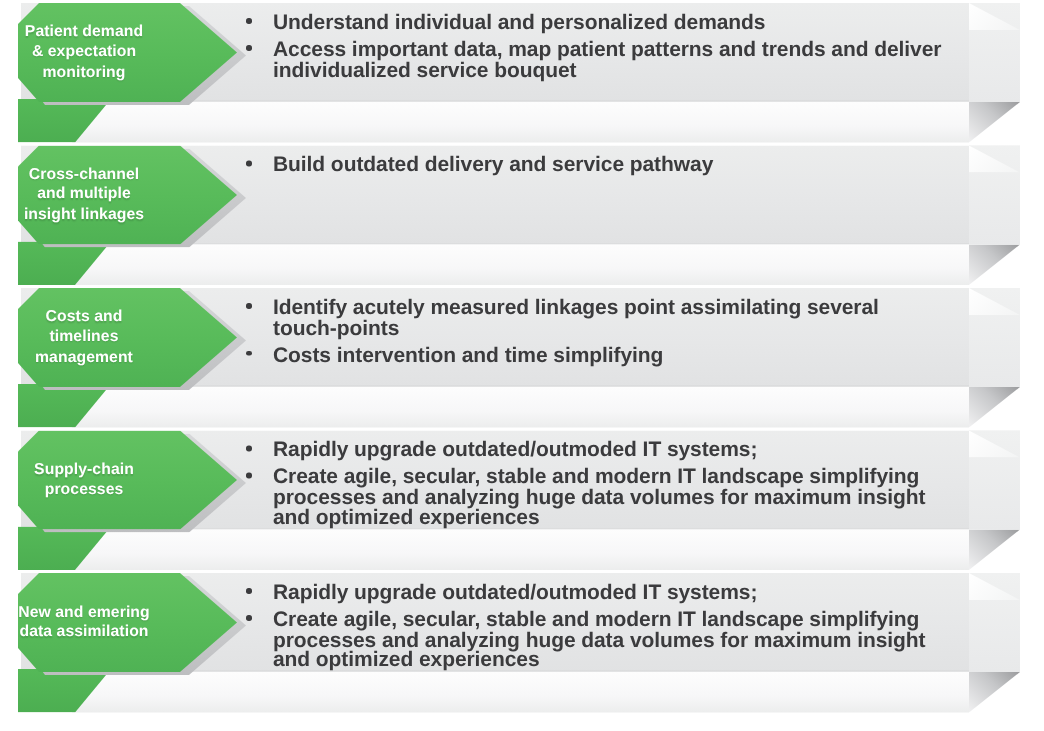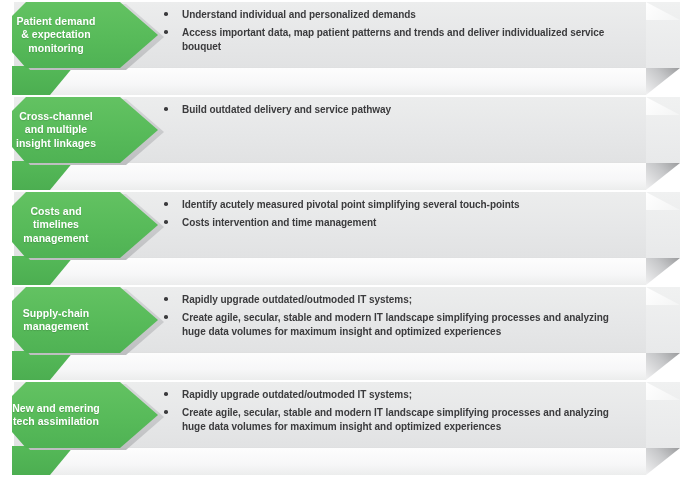--- a/index.html
+++ b/index.html
@@ -154,21 +154,21 @@
     width: 470px;
     height: 60px;
     padding-top: 3px;
     box-sizing: border-box;
   }
   .bullet {
     position: relative;
     display: block;
     padding-left: 22px;
     color: #3b3b3d;
-    font-size: 10px;
+    font-size: 14px;
     font-weight: bold;
     line-height: 13.5px;
     margin-bottom: 4.5px;
     letter-spacing: -0.05px;
   }
   .bullet .dot {
     position: absolute;
     left: 4px;
     top: 4.2px;
     width: 3.6px;
@@ -229,55 +229,55 @@
       <div class="fold-left"></div>
       <div class="fold-right"></div>
       <div class="tag-tail"></div>
       <div class="tag-shadow"></div>
       <div class="tag">
         <div class="tag-label">Costs and
 timelines
 management</div>
       </div>
       <div class="bullets">
-        <div class="bullet"><span class="dot"></span><span>Identify acutely measured pivotal point simplifying several touch-points</span></div>
-        <div class="bullet"><span class="dot"></span><span>Costs intervention and time management</span></div>
+        <div class="bullet"><span class="dot"></span><span>Identify acutely measured linkages point assimilating several touch-points</span></div>
+        <div class="bullet"><span class="dot"></span><span>Costs intervention and time simplifying</span></div>
       </div>
     </div>
     <div class="row" style="top: 285px;">
       <div class="band-face"></div>
       <div class="band-bevel"></div>
       <div class="band-corner"></div>
       <div class="fold-seam"></div>
       <div class="band-fold"></div>
       <div class="fold-left"></div>
       <div class="fold-right"></div>
       <div class="tag-tail"></div>
       <div class="tag-shadow"></div>
       <div class="tag">
         <div class="tag-label">Supply-chain
-management</div>
+processes</div>
       </div>
       <div class="bullets">
         <div class="bullet"><span class="dot"></span><span>Rapidly upgrade outdated/outmoded IT systems;</span></div>
         <div class="bullet"><span class="dot"></span><span>Create agile, secular, stable and modern IT landscape simplifying processes and analyzing huge data volumes for maximum insight and optimized experiences</span></div>
       </div>
     </div>
     <div class="row" style="top: 380px;">
       <div class="band-face"></div>
       <div class="band-bevel"></div>
       <div class="band-corner"></div>
       <div class="fold-seam"></div>
       <div class="band-fold"></div>
       <div class="fold-left"></div>
       <div class="fold-right"></div>
       <div class="tag-tail"></div>
       <div class="tag-shadow"></div>
       <div class="tag">
         <div class="tag-label">New and emering
-tech assimilation</div>
+data assimilation</div>
       </div>
       <div class="bullets">
         <div class="bullet"><span class="dot"></span><span>Rapidly upgrade outdated/outmoded IT systems;</span></div>
         <div class="bullet"><span class="dot"></span><span>Create agile, secular, stable and modern IT landscape simplifying processes and analyzing huge data volumes for maximum insight and optimized experiences</span></div>
       </div>
     </div>
   </div>
 
 </body></html>

